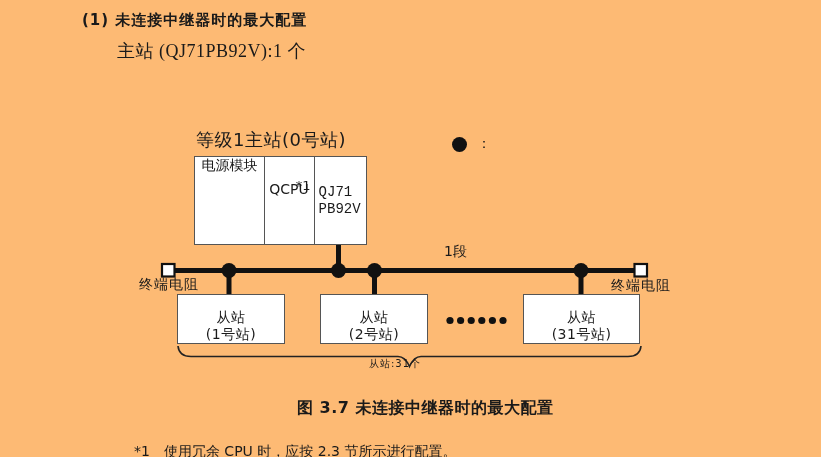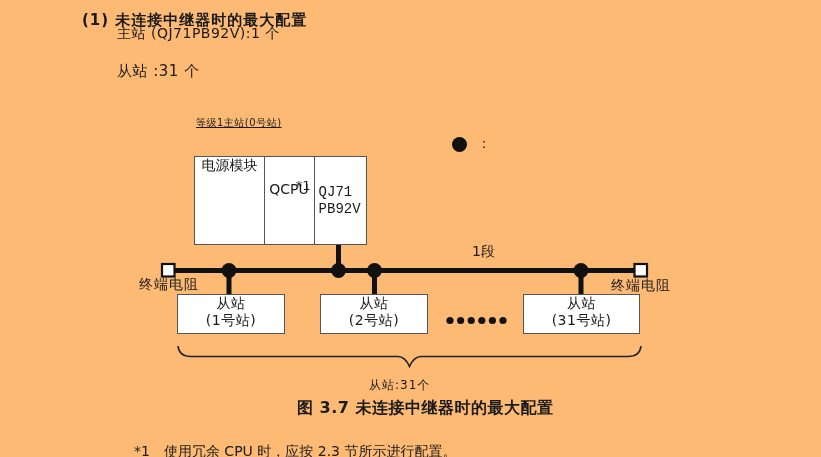--- a/index.html
+++ b/index.html
@@ -10,26 +10,26 @@
     font-family:"DejaVu Sans",sans-serif;
     color:#1a1a1a;
     overflow:hidden;
   }
   .abs{position:absolute;}
   .heading{
     left:82px;top:11px;
     font-size:15px;font-weight:bold;letter-spacing:1px;
     z-index:3;
   }
-  .subline1{left:117px;top:25px;font-size:14px;letter-spacing:0.5px;z-index:3;}
+  .subline1{left:117px;top:39px;font-size:18px;letter-spacing:0.5px;z-index:3;font-family:Liberation Serif, serif;}
   .subline2{left:117px;top:62px;font-size:15px;letter-spacing:0.5px;z-index:3;}
 
   .diagram-svg{left:0;top:0;width:821px;height:457px;z-index:1;}
 
-  .master-label{left:196px;top:116px;font-size:10px;letter-spacing:0.5px;z-index:3;text-decoration:underline;}
+  .master-label{left:196px;top:128px;font-size:18px;letter-spacing:0.5px;z-index:3;}
   .master-box{
     left:194px;top:156px;width:173px;height:89px;
     border:1.4px solid #555;background:#fff;
     display:flex;flex-direction:row;box-sizing:border-box;
     z-index:2;
   }
   .mcell{position:relative;box-sizing:border-box;font-size:14px;}
   .mcell-power{width:70px;display:flex;align-items:flex-start;justify-content:center;}
   .mcell-cpu{width:50px;border-left:1.4px solid #555;}
   .mcell-pb{width:53px;border-left:1.4px solid #555;font-family:Liberation Mono, monospace;}
@@ -41,48 +41,47 @@
     left:452px;top:135px;z-index:3;
     display:flex;align-items:center;font-size:14px;
   }
   .legend-dot{
     width:15px;height:15px;border-radius:50%;
     background:#111;display:inline-block;flex:0 0 auto;
   }
   .legend-colon{margin:0 6px 0 10px;}
   .legend-label{letter-spacing:6px;white-space:nowrap;}
 
-  .segment-label{left:444px;top:243px;font-size:14px;z-index:3;margin-left:28px;}
+  .segment-label{left:444px;top:243px;font-size:14px;z-index:3;}
   .term-label-left{left:139px;top:276px;font-size:14px;letter-spacing:1px;z-index:3;}
   .term-label-right{left:611px;top:277px;font-size:14px;letter-spacing:1px;z-index:3;}
 
   .slave-box{
-    top:294px;height:40px;
+    top:294px;height:50px;
     border:1.4px solid #555;background:#fff;box-sizing:border-box;
-    display:flex;flex-direction:column;align-items:center;justify-content:flex-start;
+    display:flex;flex-direction:column;align-items:center;justify-content:flex-end;
     font-size:14px;line-height:17px;text-align:center;
     z-index:2;letter-spacing:0.5px;
   }
   .slave1{left:177px;width:108px;}
   .slave2{left:320px;width:108px;}
   .slave31{left:523px;width:117px;}
 
-  .brace-label{left:369px;top:377px;font-size:12px;letter-spacing:1px;z-index:3;}
+  .brace-label{left:369px;top:357px;font-size:10px;letter-spacing:1px;z-index:3;}
   .caption{left:297px;top:398px;font-size:16px;font-weight:bold;letter-spacing:0.5px;z-index:3;}
   .footnote{left:134px;top:423px;font-size:14px;z-index:3;margin-top:20px;}
   .footnote .fn-text{margin-left:14px;}
 </style>
 </head>
 <body>
 
 <div class="page">
 
   <div class="abs heading">(1) 未连接中继器时的最大配置</div>
   <div class="abs subline1">主站 (QJ71PB92V):1 个</div>
-  <div class="abs subline2">从站 :31 个</div>
 
   <svg class="abs diagram-svg" viewBox="0 0 821 457" xmlns="http://www.w3.org/2000/svg">
 
     <line x1="169" y1="270.5" x2="643" y2="270.5" stroke="#111" stroke-width="5"></line>
 
     <line x1="338.5" y1="243" x2="338.5" y2="270" stroke="#111" stroke-width="5"></line>
     <line x1="229" y1="268" x2="229" y2="296" stroke="#111" stroke-width="5"></line>
     <line x1="374.5" y1="268" x2="374.5" y2="296" stroke="#111" stroke-width="5"></line>
     <line x1="581" y1="268" x2="581" y2="296" stroke="#111" stroke-width="5"></line>
 

